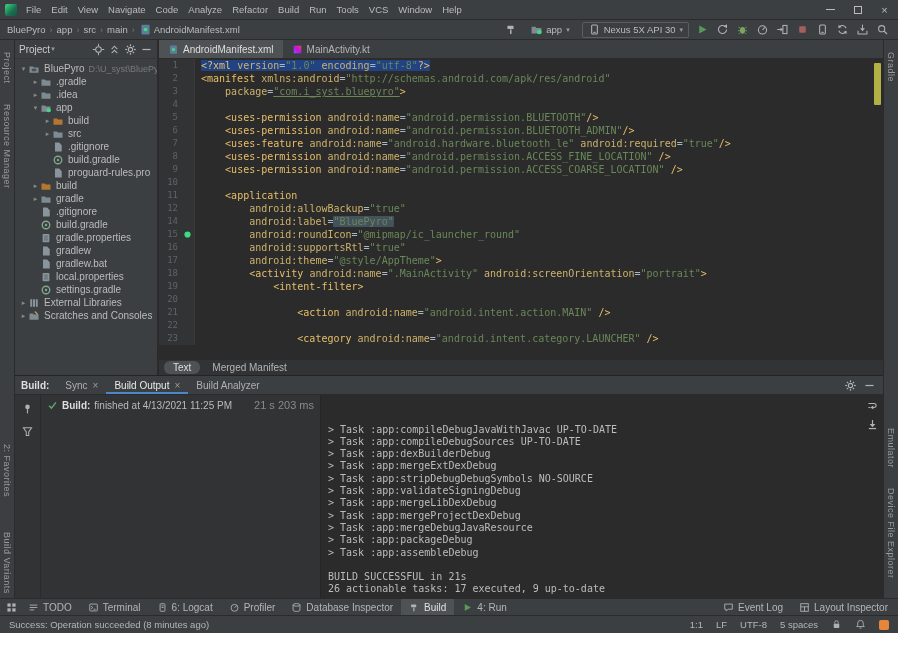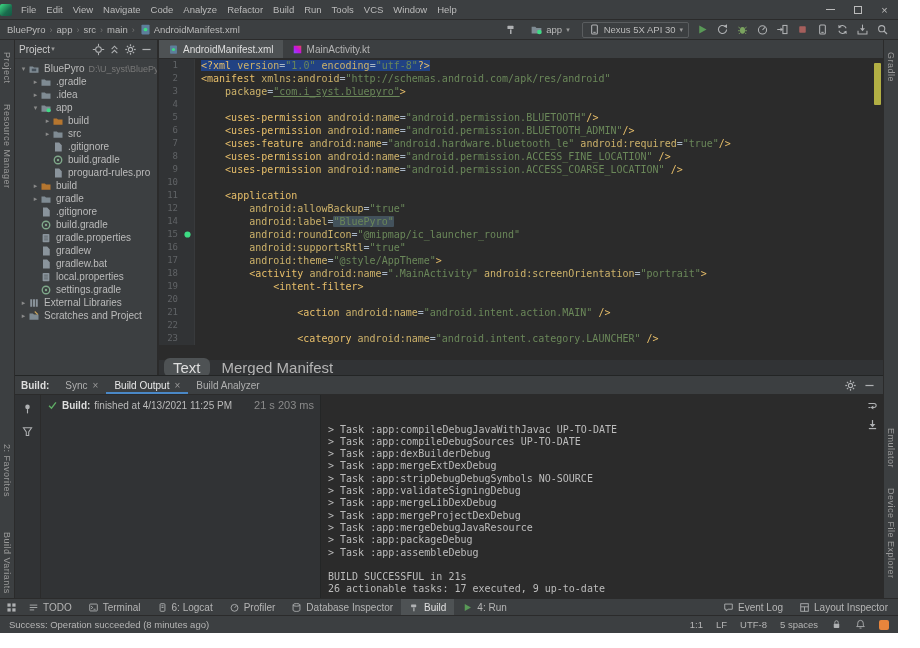--- a/index.html
+++ b/index.html
@@ -1,21 +1,21 @@
 <!DOCTYPE html>
 <html><head>
 <meta charset="utf-8">
 <style>
   *{margin:0;padding:0;box-sizing:border-box}
   html,body{width:920px;height:648px;background:#fff;overflow:hidden;
     font-family:"Liberation Sans",sans-serif;-webkit-font-smoothing:antialiased}
   .window{position:absolute;left:0;top:0;width:898px;height:633px;background:#2b2b2b;color:#bbb;font-size:10px;overflow:hidden}
 
   
-  .titlebar{position:absolute;left:0;top:0;right:0;height:20px;background:#3c3f41;border-bottom:1px solid #2b2b2b;display:flex;align-items:center;}
+  .titlebar{position:absolute;left:0;top:0;right:0;height:20px;background:#3c3f41;border-bottom:1px solid #2b2b2b;display:flex;align-items:center;padding-left:5px}
   .app-icon{width:12px;height:12px;border-radius:2px;background:linear-gradient(135deg,#3ddc84,#1a6e4e 60%,#145744);flex:none;margin-right:4px}
   .menus{display:flex;z-index:2}
   .menu-item{padding:0 5px;font-size:9.5px;color:#bbb;cursor:default}
   .win-title{position:absolute;left:0;right:0;text-align:center;font-size:9.5px;color:#9c9c9c;pointer-events:none}
   .win-controls{margin-left:auto;display:flex;z-index:2}
   .win-btn{width:27px;height:20px;display:flex;align-items:center;justify-content:center;color:#bbb;font-size:11px}
   .g-min{width:9px;height:1px;background:#bbb;display:inline-block}
   .g-max{width:8px;height:8px;border:1px solid #bbb;display:inline-block}
 
   
@@ -65,21 +65,21 @@
   .ctext{padding-left:6px}
   .tk-t{color:#e8bf6a}
   .tk-a{color:#cdb26a}
   .tk-p{color:#a9b7c6}
   .tk-s{color:#6a8759}
   .tk-su{color:#6a8759;text-decoration:underline}
   .tk-sh{color:#6a8759;background:#43525c;border-radius:1px}
   .seltext{background:#214283}
   .stripe{position:absolute;right:2px;top:4px;width:7px;height:42px;background:#b2af44;border-radius:1px}
   .bottom-tabs{position:absolute;left:0;right:0;bottom:0;height:16px;background:#313335;border-top:1px solid #2b2b2b;display:flex;align-items:center;gap:3px;padding-left:5px}
-  .btab{padding:1px 9px;font-size:15px;color:#b5b5b5;border-radius:6px}
+  .btab{padding:1px 9px;font-size:10px;color:#b5b5b5;border-radius:6px}
   .btab.active{background:#4e5254;color:#dedede}
 
   
   .build{position:absolute;left:15px;right:15px;top:335px;bottom:0;background:#313335;border-top:1px solid #232525}
   .build-header{height:19px;background:#3c3f41;display:flex;align-items:stretch;padding:0 6px;border-bottom:1px solid #2b2b2b}
   .bh-label{font-weight:bold;color:#ddd;font-size:10px;display:flex;align-items:center;padding-right:8px}
   .bh-tabs{display:flex;align-items:stretch}
   .bh-tab{display:inline-flex;align-items:center;gap:5px;padding:0 8px;font-size:10px;color:#b0b0b0}
   .bh-tab.active{color:#e8e8e8;box-shadow:inset 0 -2px 0 #4a88c7}
   .tab-close{color:#9a9a9a;font-size:10px}
@@ -508,21 +508,21 @@
             <span>External Libraries</span>
           </div>
           <div class="tree-row" style="padding-left:4px">
             <span class="chev">▸</span>
             <span class="ticon">
               <svg viewBox="0 0 16 16" width="13" height="13">
                 <path d="M2 4.5h4.5L8 6h6v7H2z" fill="#7f8b93"></path>
                 <line x1="9" y1="2" x2="13" y2="6" stroke="#cba45b" stroke-width="1.5"></line>
               </svg>
             </span>
-            <span>Scratches and Project</span>
+            <span>Scratches and Consoles</span>
           </div>
         </div>
     </div>
 
     <div class="editor">
       <div class="tabbar" id="tabbar">
           <span class="tab active">
             <span class="icon">
               <svg viewBox="0 0 16 16" width="13" height="13">
                 <rect x="3" y="2" width="10" height="12" rx="1" fill="#5d7e9b"></rect>

